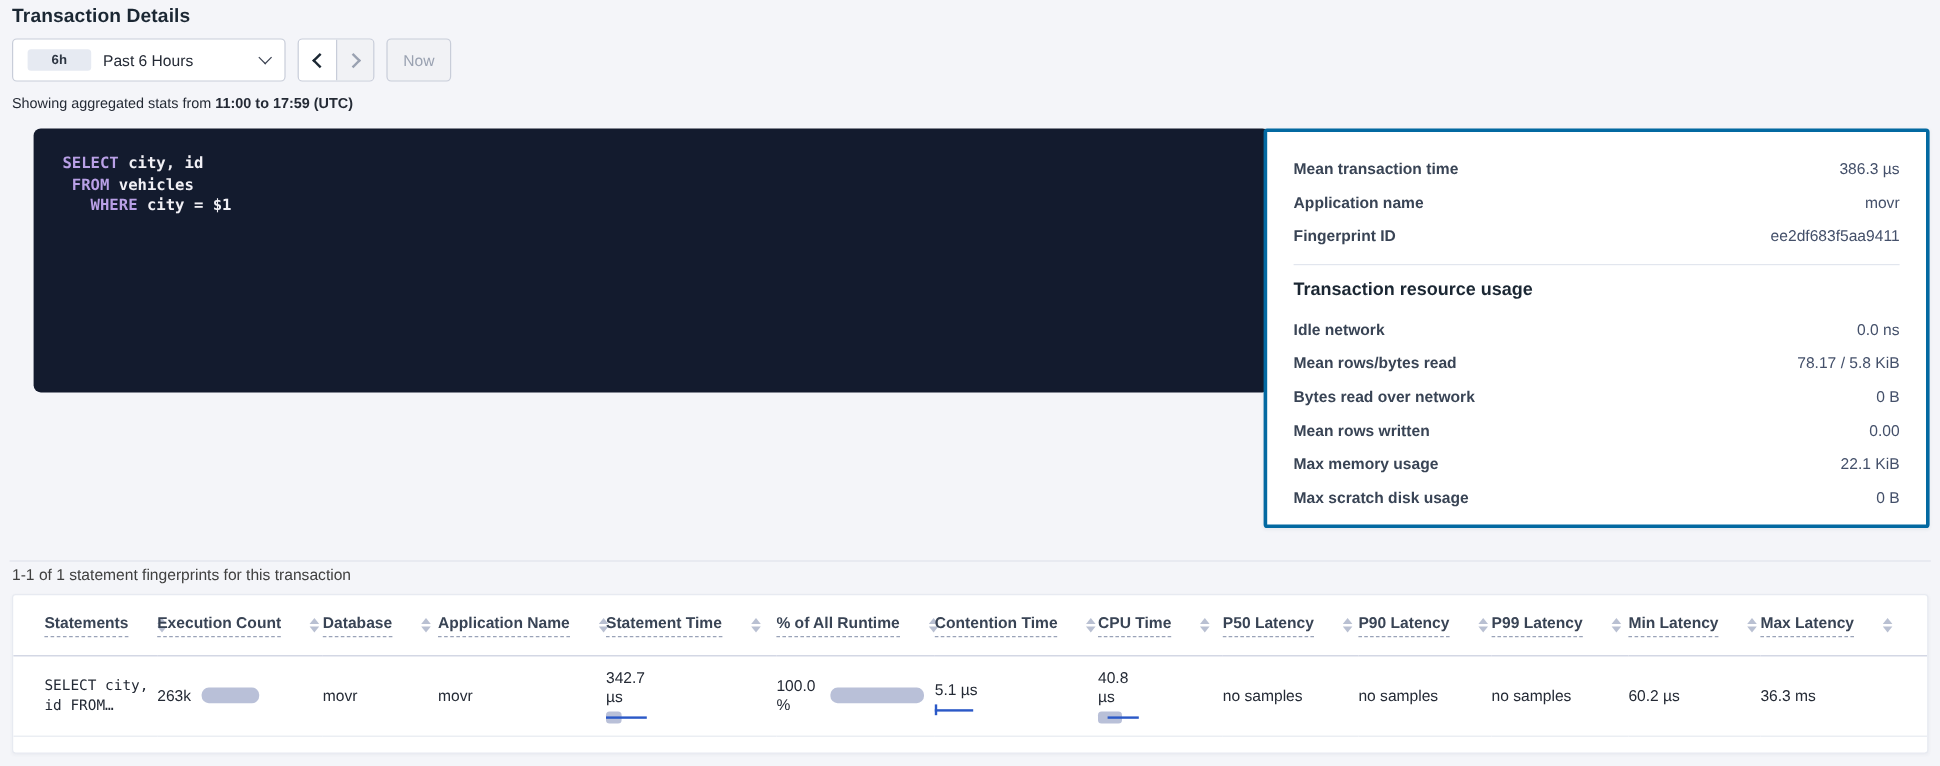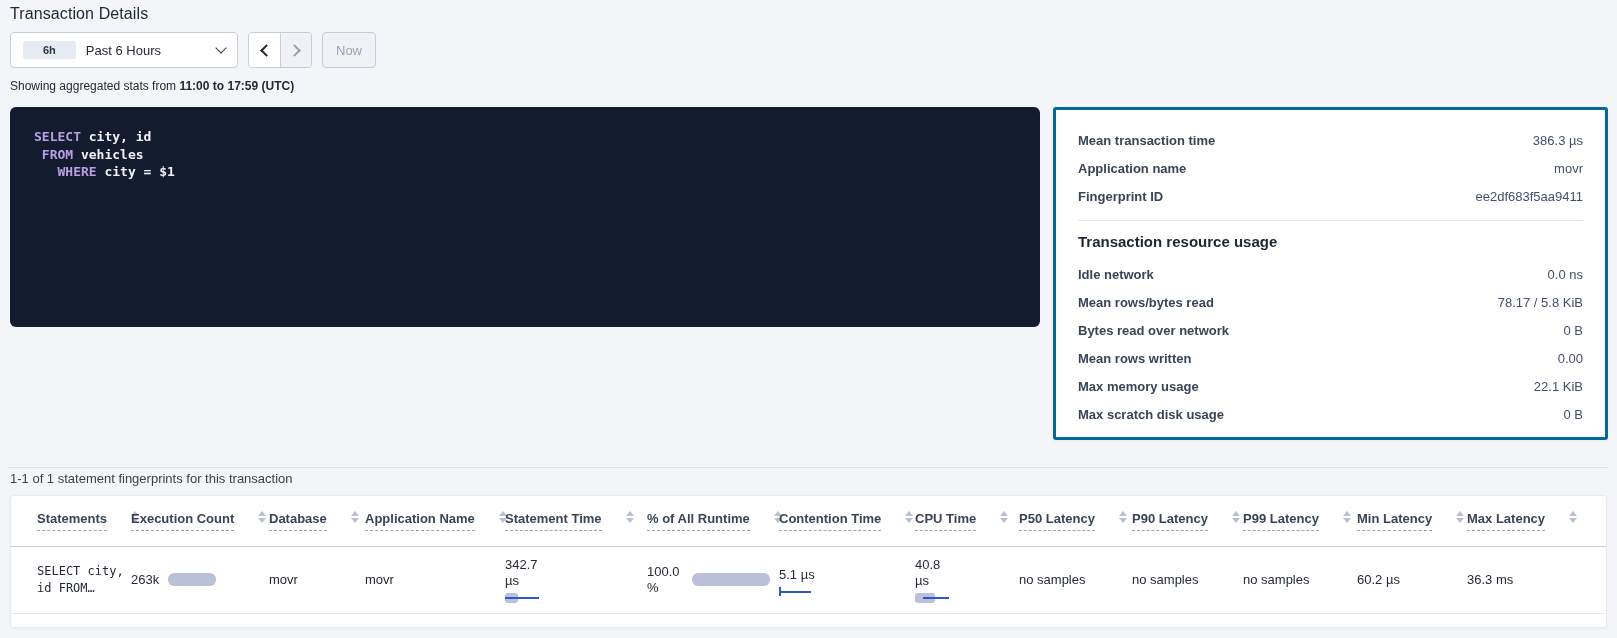--- a/index.html
+++ b/index.html
@@ -8,21 +8,21 @@
     position:relative;
     background:#f4f5f9;
     font-family:"Liberation Sans", sans-serif;
     color:#242a35;
     overflow:hidden;
   }
 
   
   .page-title {
     position:absolute; left:10px; top:5px;
-    font-size:16px; font-weight:400; color:#1b2733; letter-spacing:.1px;
+    font-size:16px; font-weight:700; color:#1b2733; letter-spacing:.1px;
   }
   .controls { position:absolute; left:10px; top:32px; display:flex; align-items:center; gap:10px; }
   .range-select {
     width:228px; height:36px; background:#fff;
     border:1px solid #c8cdd9; border-radius:4px;
     display:flex; align-items:center; padding:0 12px; gap:10px; cursor:pointer;
   }
   .range-badge {
     background:#e6eaf2; color:#2c3542; font-size:11px; font-weight:700;
     padding:3px 20px; border-radius:3px;
@@ -41,21 +41,21 @@
   .now-btn {
     height:36px; padding:0 13px; background:#f1f2f5; color:#9aa2b1;
     border:1px solid #c8cdd9; border-radius:4px; font-size:13px;
     display:flex; align-items:center; cursor:default;
   }
   .stats-line { position:absolute; left:10px; top:79px; font-size:12px; color:#242a35; }
   .stats-line b { font-weight:700; }
 
   
   .sql-card {
-    position:absolute; left:10px; top:107px; width:1030px; height:220px;
+    position:absolute; left:28px; top:107px; width:1030px; height:220px;
     background:#131b2e; border-radius:6px; padding:21px 24px;
     font-family:"DejaVu Sans Mono","Liberation Mono",monospace;
     font-size:13px; font-weight:700; line-height:17.5px;
     color:#f1f0f5; white-space:pre;
   }
   .sql-kw { color:#b9a0e6; }
 
   
   .summary-card {
     position:absolute; left:1053px; top:107px; width:555px; height:333px;
@@ -75,21 +75,21 @@
 
   
   .table-card {
     position:absolute; left:10px; top:495px; width:1597px; height:133px;
     background:#fff; border:1px solid #e7eaf1; border-radius:3px;
     box-shadow:0 1px 3px rgba(40,50,70,.05);
     overflow:hidden;
   }
   table { border-collapse:collapse; table-layout:fixed; width:1595px; }
   th { height:50px; text-align:left; vertical-align:middle; font-size:13px; font-weight:700; color:#394455; border-bottom:1px solid #c9cede; }
-  .th-inner { display:flex; align-items:flex-start; }
+  .th-inner { display:flex; align-items:center; }
   .th-label { border-bottom:1px dashed #9aa3b8; padding-bottom:4px; white-space:nowrap; cursor:default; }
   .sort-icon { margin-left:24px; display:inline-flex; flex-direction:column; align-items:center; gap:2px; cursor:pointer; }
   .tri-up { width:0; height:0; border-left:4px solid transparent; border-right:4px solid transparent; border-bottom:5px solid #b9c0d2; }
   .tri-down { width:0; height:0; border-left:4px solid transparent; border-right:4px solid transparent; border-top:5px solid #b9c0d2; }
   td { height:67px; vertical-align:middle; font-size:13px; color:#242a35; border-bottom:1px solid #e7eaf1; }
   th:first-child, td:first-child { padding-left:26px; }
 
   .stmt-cell { font-family:"DejaVu Sans Mono","Liberation Mono",monospace; font-size:12px; line-height:17px; color:#242a35; }
   .exec-cell { display:flex; align-items:center; gap:9px; }
   .pill { background:#b9c0d8; border-radius:3px; display:inline-block; }

